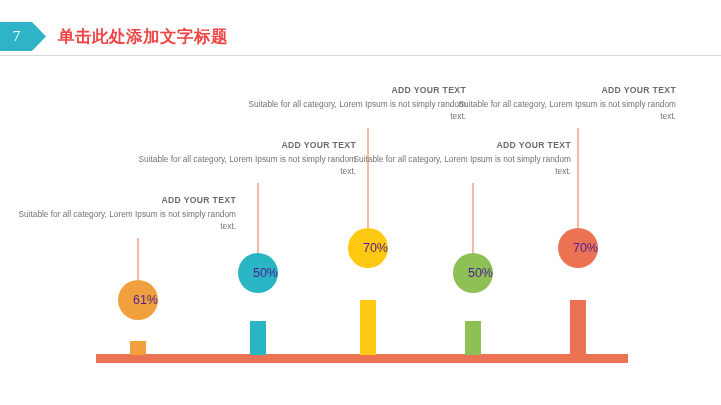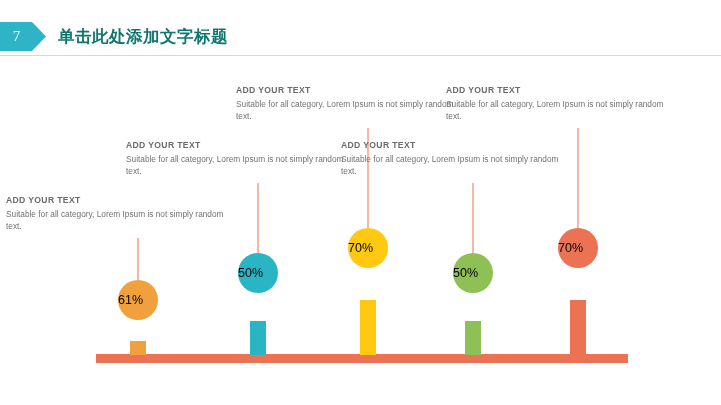--- a/index.html
+++ b/index.html
@@ -53,21 +53,21 @@
     font-family: "Liberation Serif", serif;
   }
   #header-title {
     position: absolute;
     left: 58px;
     top: 1px;
     height: 27px;
     line-height: 27px;
     font-size: 16.5px;
     font-weight: bold;
-    color: #0f766e;
+    color: #ef4444;
     letter-spacing: 0.5px;
     white-space: nowrap;
   }
   #header-rule {
     position: absolute;
     left: 0;
     top: 55px;
     width: 721px;
     height: 1px;
     background: #d8d8d8;
@@ -97,21 +97,21 @@
     position: absolute;
     top: 0;
     width: 0;
     height: 350px;
   }
 
   
   .text-block {
     position: absolute;
     width: 230px;
-    text-align: left;
+    text-align: right;
     color: #6e6e6e;
   }
   .text-heading {
     font-size: 8.6px;
     font-weight: bold;
     letter-spacing: 0.35px;
     color: #6b6b6b;
     margin: 0 0 3px 0;
     line-height: 11px;
   }
@@ -126,22 +126,22 @@
   .connector {
     position: absolute;
     width: 2px;
     background: #F6B9A5;
   }
 
   
   .bubble {
     position: absolute;
     border-radius: 50%;
-    color: #000000;
-    text-align: left;
+    color: #4c1d95;
+    text-align: right;
     font-size: 12.5px;
     font-weight: normal;
     font-family: "Liberation Sans", sans-serif;
   }
 
   
   .riser {
     position: absolute;
   }
 </style>

